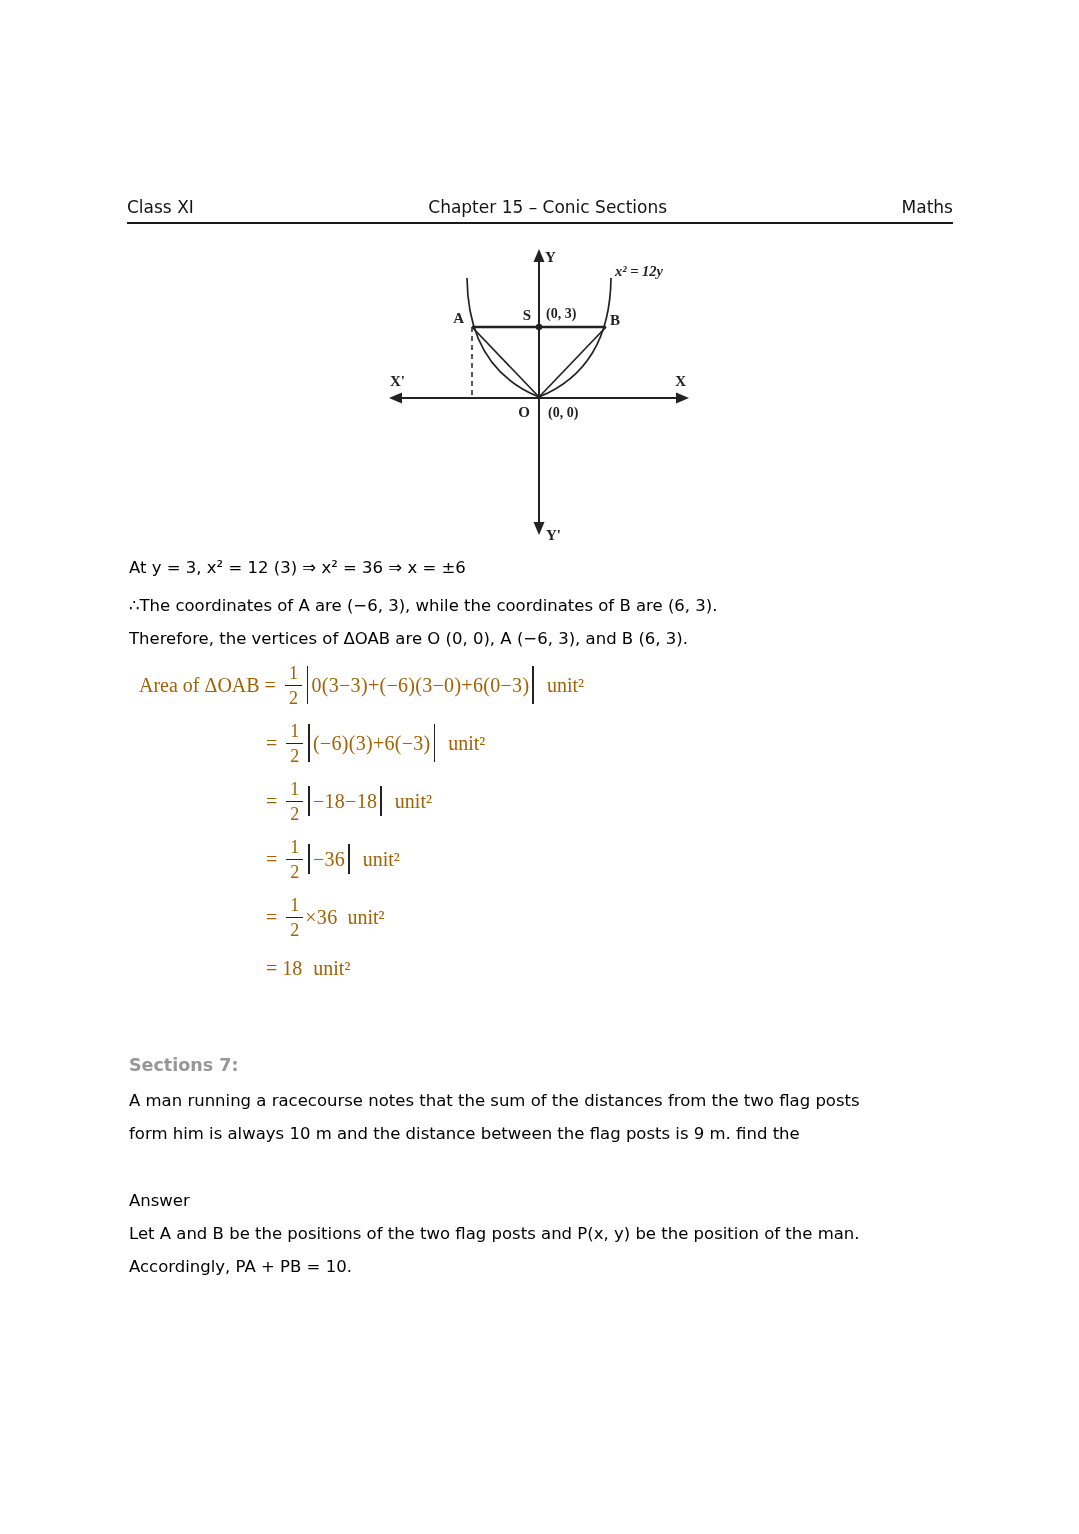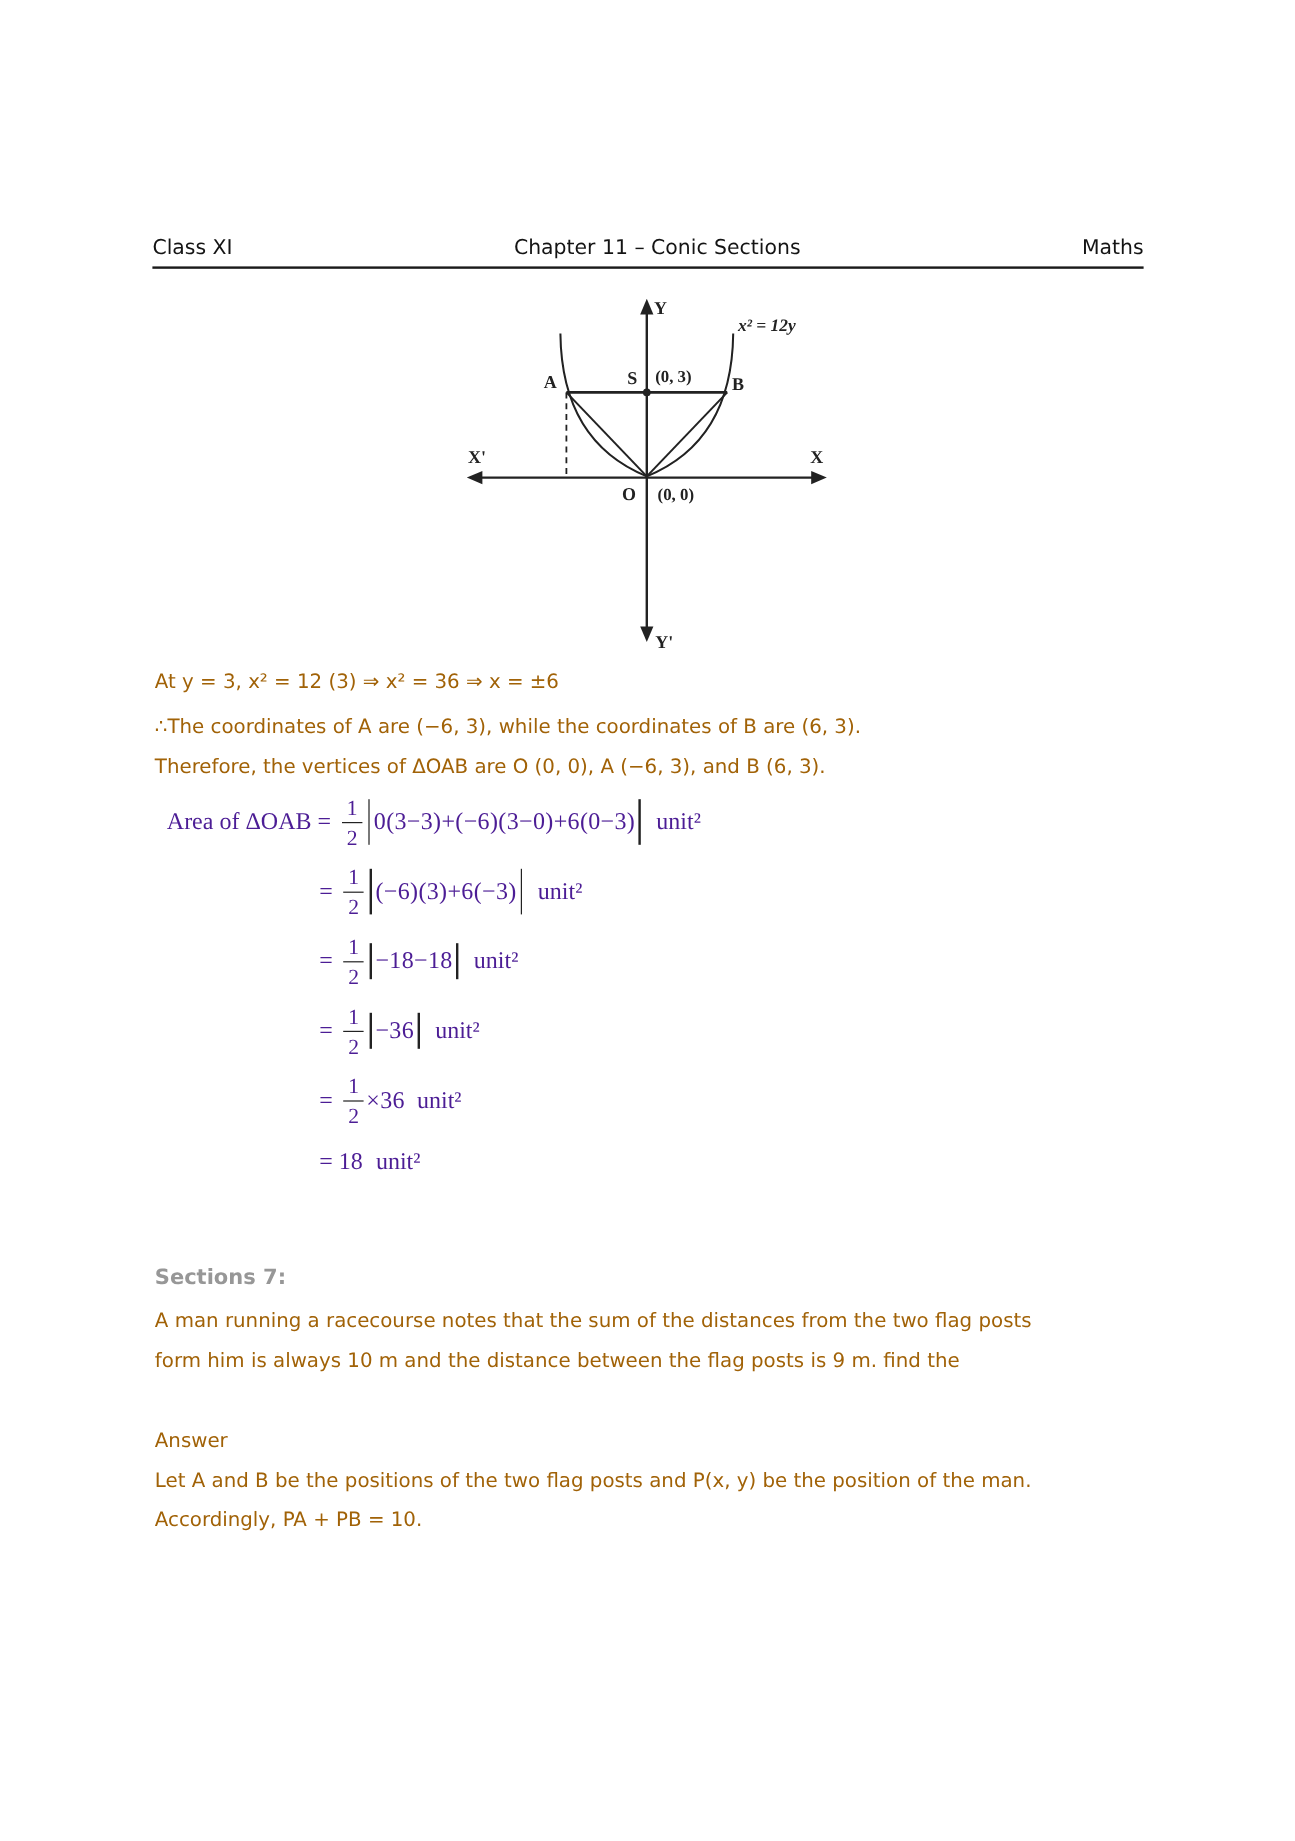--- a/index.html
+++ b/index.html
@@ -20,25 +20,25 @@
     padding-bottom:5px;
   }
   
   .figure{position:absolute;left:378px;top:240px;width:322px;height:308px;}
   .figure text{font-family:"Liberation Serif",serif;font-weight:600;font-size:15px;fill:#222;}
   .figure .coord{font-weight:600;font-size:14px;}
   .figure .curve-label{font-style:italic;font-size:14.5px;font-weight:600;}
   
   .doc-line{
     position:absolute;left:129px;width:840px;
-    font-size:16.5px;line-height:24px;color:#a16207;
+    font-size:16.5px;line-height:24px;color:#000000;
   }
   
   .eq-block{position:absolute;left:139px;top:656px;width:700px;
-    font-family:"Liberation Serif",serif;font-size:20px;color:#4c1d95;}
+    font-family:"Liberation Serif",serif;font-size:20px;color:#a16207;}
   .eq-line{display:flex;align-items:center;height:58px;}
   .eq-line.short{height:44px;}
   .eq-indent{padding-left:127px;}
   .eq-pre{margin-right:7px;white-space:pre;}
   .frac{display:inline-flex;flex-direction:column;align-items:center;line-height:1;font-size:18px;margin:0 2px;}
   .frac .num{padding:0 4px 3px;border-bottom:1.5px solid #222;}
   .frac .den{padding-top:3px;}
   .bar{width:1.6px;height:38px;background:#222;margin:0 3px;flex:none;}
   .bar.small{height:30px;}
   .eq-body{white-space:pre;letter-spacing:.3px;}
@@ -55,21 +55,21 @@
     font-size:15.5px;font-weight:bold;color:#111;
   }
 </style>
 </head>
 <body>
 
 <div class="page">
 
   <div class="header">
     <span>Class XI</span>
-    <span>Chapter 11 – Conic Sections</span>
+    <span>Chapter 15 – Conic Sections</span>
     <span>Maths</span>
   </div>
 
   <svg class="figure" viewBox="0 0 322 308">
 
     <line x1="161" y1="20" x2="161" y2="286" stroke="#222" stroke-width="2"></line>
     <polygon points="161,9 155.5,22 166.5,22" fill="#222"></polygon>
     <polygon points="161,295 155.5,282 166.5,282" fill="#222"></polygon>
 
     <line x1="22" y1="158" x2="300" y2="158" stroke="#222" stroke-width="2"></line>

